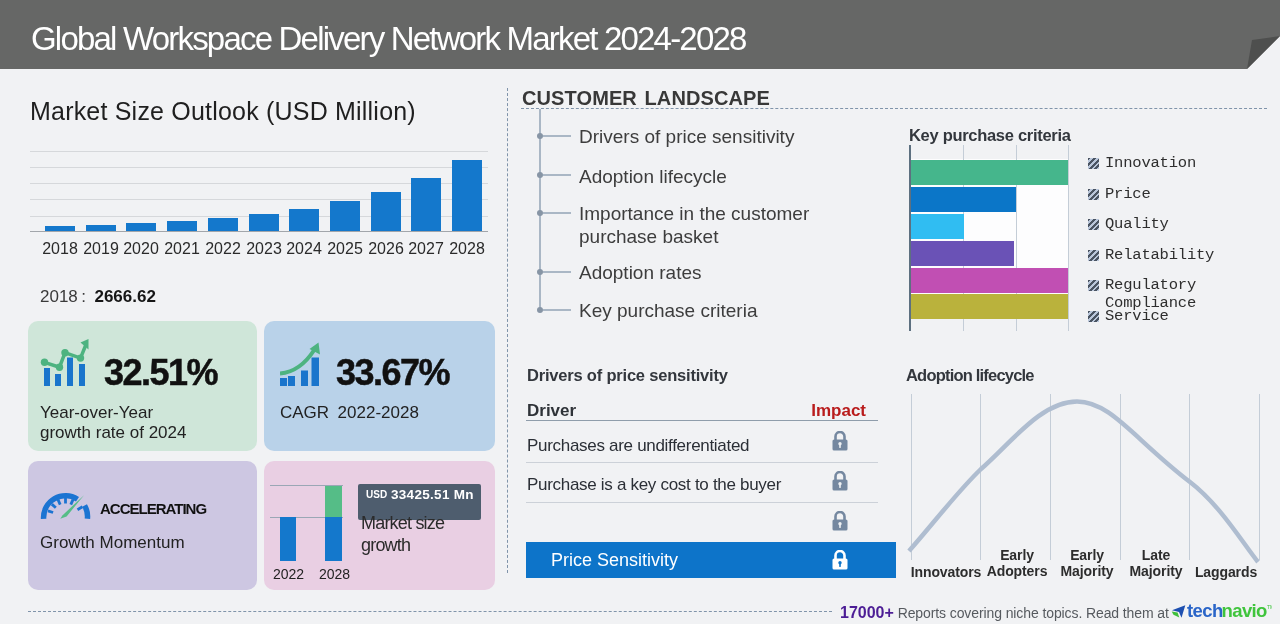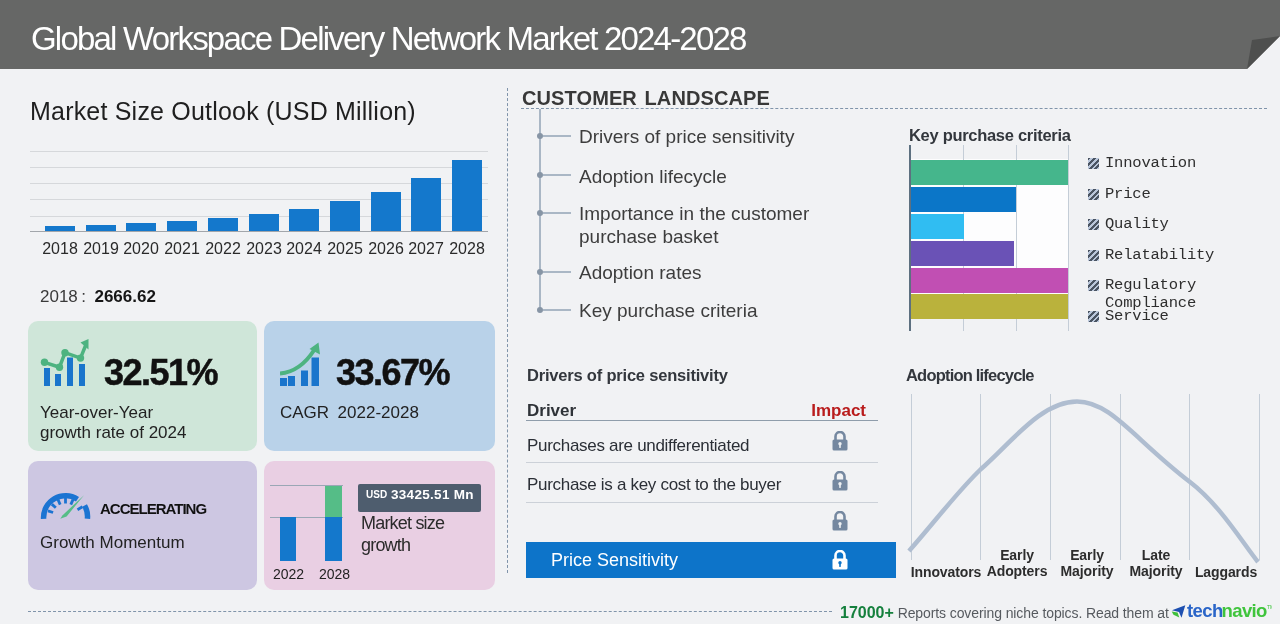--- a/index.html
+++ b/index.html
@@ -49,21 +49,21 @@
 #kpc-axis{left:909px;top:145px;width:2px;height:186px;background:#5d7080;}
 .vgrid{width:1px;background:#c4cdd7;}
 .kbar{left:911px;height:25px;}
 .leg{left:1088px;width:11px;height:11px;
  background:repeating-linear-gradient(135deg,#4a5462 0 2px,#b9c6da 2px 4px);}
 .legt{left:1105px;font-size:15.5px;color:#2e2e2e;letter-spacing:-0.2px;font-family:Liberation Mono, monospace;}
 .bell-lab{font-size:14px;font-weight:700;color:#2d2d2d;text-align:center;line-height:16px;letter-spacing:-0.1px;}
 
 #bdash{left:28px;top:611px;width:804px;height:0;border-top:1px dashed #8094aa;}
 #foot{left:840px;top:604px;font-size:14px;color:#565a5f;letter-spacing:-0.1px;}
-#foot b{font-size:16px;color:#15803d;letter-spacing:0;}
+#foot b{font-size:16px;color:#4c1d95;letter-spacing:0;}
 </style>
 </head>
 <body>
 <div id="page">
   <div class="abs" id="hdr"></div>
   <div class="abs" id="hdrtitle">Global Workspace Delivery Network Market 2024-2028</div>
   <svg class="abs" style="left:1240px;top:30px" width="40" height="40">
     <polygon points="7,39 40,39 40,6" fill="#f1f2f4"></polygon>
     <polygon points="7,39 12,10 40,6" fill="#4e4f4e"></polygon>
   </svg>
@@ -143,21 +143,21 @@
     <polygon points="20.3,33.8 26.6,31.4 44,10.2 22.6,30.2" fill="#55bd87"></polygon>
   </svg>
 
   <div class="abs" style="left:270px;top:485px;width:73px;height:1px;background:#9aa7b5"></div>
   <div class="abs" style="left:270px;top:517px;width:73px;height:1px;background:#9aa7b5"></div>
   <div class="abs" style="left:280px;top:517px;width:16px;height:44px;background:#1478cc"></div>
   <div class="abs" style="left:325px;top:486px;width:17px;height:31px;background:#55bd87"></div>
   <div class="abs" style="left:325px;top:517px;width:17px;height:44px;background:#1478cc"></div>
   <div class="abs" style="left:273px;top:566px;width:28px;font-size:14px;color:#222;text-align:center">2022</div>
   <div class="abs" style="left:319px;top:566px;width:28px;font-size:14px;color:#222;text-align:center">2028</div>
-  <div class="abs" style="left:358px;top:484px;width:123px;height:28px;background:#4e5d6e;border-radius:2px;color:#fff;">
+  <div class="abs" style="left:358px;top:484px;width:123px;height:36px;background:#4e5d6e;border-radius:2px;color:#fff;">
     <span style="position:absolute;left:8px;top:5px;font-size:10px;font-weight:700;">USD</span>
     <span style="position:absolute;left:33px;top:3px;font-size:13.5px;font-weight:700;letter-spacing:0.3px;">33425.51 Mn</span>
   </div>
   <div class="abs" style="left:361px;top:512px;font-size:18px;color:#2b2b2b;line-height:22px;letter-spacing:-0.8px;">Market size<br>growth</div>
 
   <div class="abs" id="vdash"></div>
   <div class="abs" id="cl">CUSTOMER LANDSCAPE</div>
   <div class="abs" id="hdash"></div>
   <div class="abs" id="vline"></div>
   <div class="abs dot" style="top:132.5px"></div>

